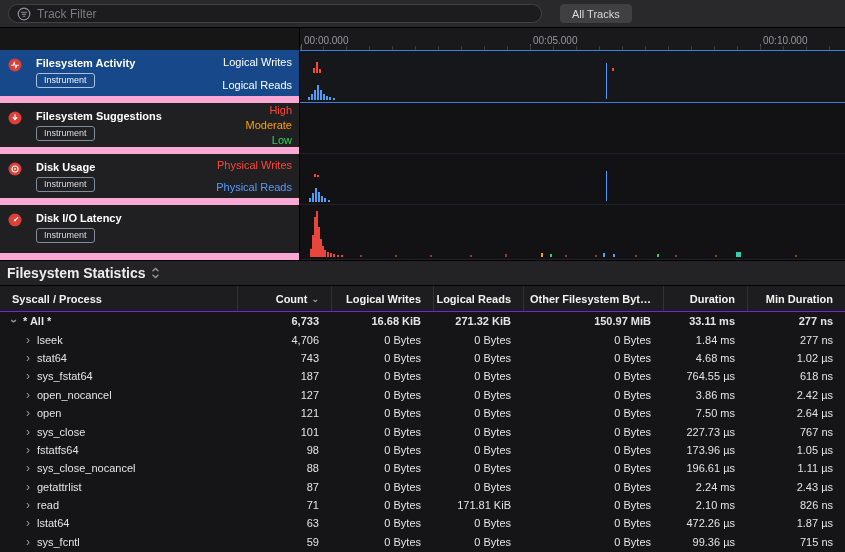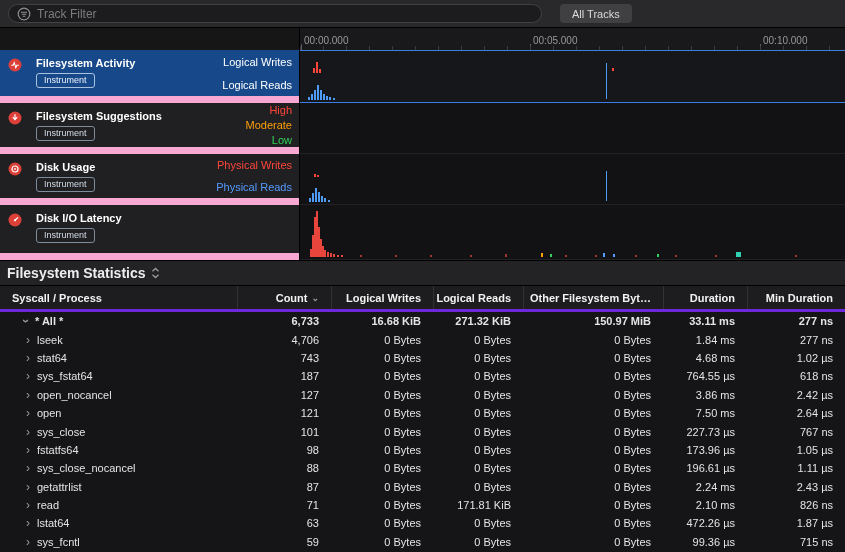--- a/index.html
+++ b/index.html
@@ -38,21 +38,21 @@
   .timeline{position:absolute;top:50px;left:299px;width:546px;height:210px;background:#121214;border-left:1px solid #000}
   .tl-row{position:relative;border-bottom:1px solid #222226}
   .tl-row.selected{border-top:1px solid #3b7de0;border-bottom:1px solid #3b7de0;background:#15171b}
   .spike{position:absolute}
 
   
   .stats-bar{position:absolute;top:260px;left:0;right:0;height:26px;background:#232325;border-top:1px solid #000;border-bottom:1px solid #000;display:flex;align-items:center;padding:0 7px}
   .stats-selector{display:flex;align-items:center;gap:5px;cursor:default}
   .stats-selector .sel-label{font-size:14px;font-weight:bold;color:#ededf0}
 
-  .table-header{position:absolute;top:286px;left:0;right:0;height:26px;background:#1d1d1f;border-bottom:3px solid #6d28d9;display:grid;grid-template-columns:237px 94px 102px 90px 140px 84px 98px}
+  .table-header{position:absolute;top:286px;left:0;right:0;height:26px;background:#1d1d1f;border-bottom:1px solid #6d28d9;display:grid;grid-template-columns:237px 94px 102px 90px 140px 84px 98px}
   .th{display:flex;align-items:center;font-weight:bold;color:#f2f2f2;border-left:1px solid #323234;overflow:hidden;white-space:nowrap}
   .th.first{border-left:none;padding-left:12px}
   .th.right{justify-content:flex-end;padding-right:12px}
   .sort-ind{margin-left:4px;color:#98989d;font-size:9px}
 
   .table-body{position:absolute;top:312px;left:0;right:0;bottom:0;overflow:hidden;background:#151517}
   .t-row{display:grid;grid-template-columns:237px 94px 102px 90px 140px 84px 98px;height:18.4px;align-items:center}
   .t-row.em{font-weight:bold}
   .td{color:#e4e4e6;font-size:11px;overflow:hidden;white-space:nowrap}
   .td.right{text-align:right;padding-right:12px}
@@ -243,21 +243,21 @@
       </div>
       <div class="th right">
         <span>Duration</span>
       </div>
       <div class="th right">
         <span>Min Duration</span>
       </div>
     </div>
   <div class="table-body">
       <div class="t-row em">
-        <div class="td name-cell" style="padding-left: 20px; align-items: center;">
+        <div class="td name-cell" style="padding-left: 8px; align-items: center;">
           <span class="disc expanded">›</span>
           <span class="syscall-name">* All *</span>
         </div>
         <div class="td right">6,733</div>
         <div class="td right">16.68 KiB</div>
         <div class="td right">271.32 KiB</div>
         <div class="td right">150.97 MiB</div>
         <div class="td right">33.11 ms</div>
         <div class="td right">277 ns</div>
       </div>

